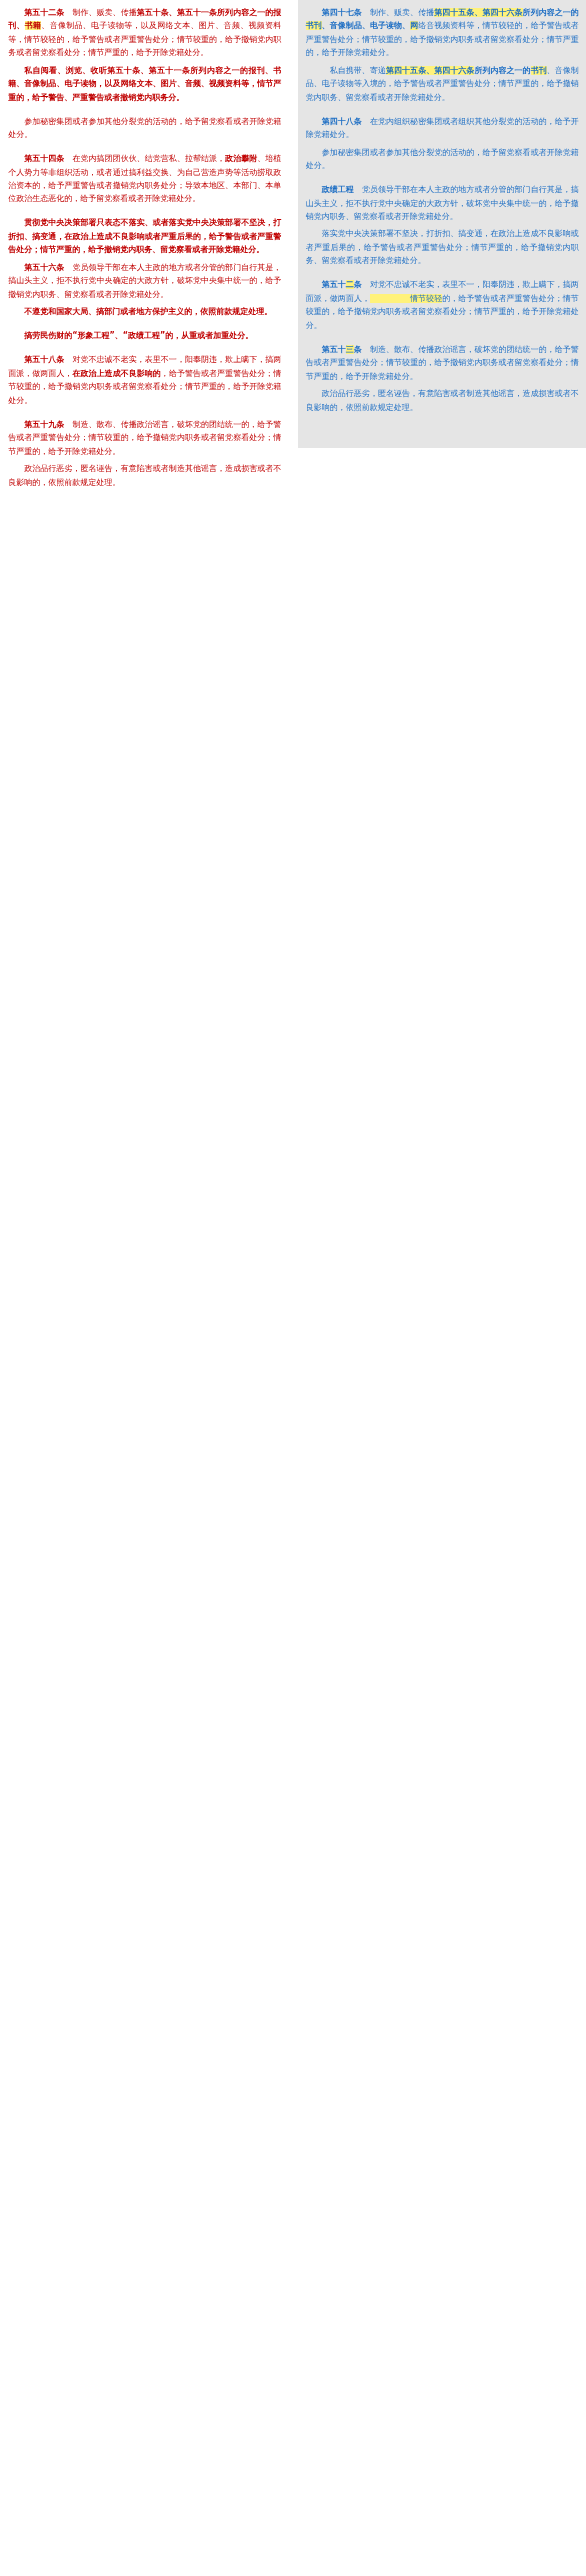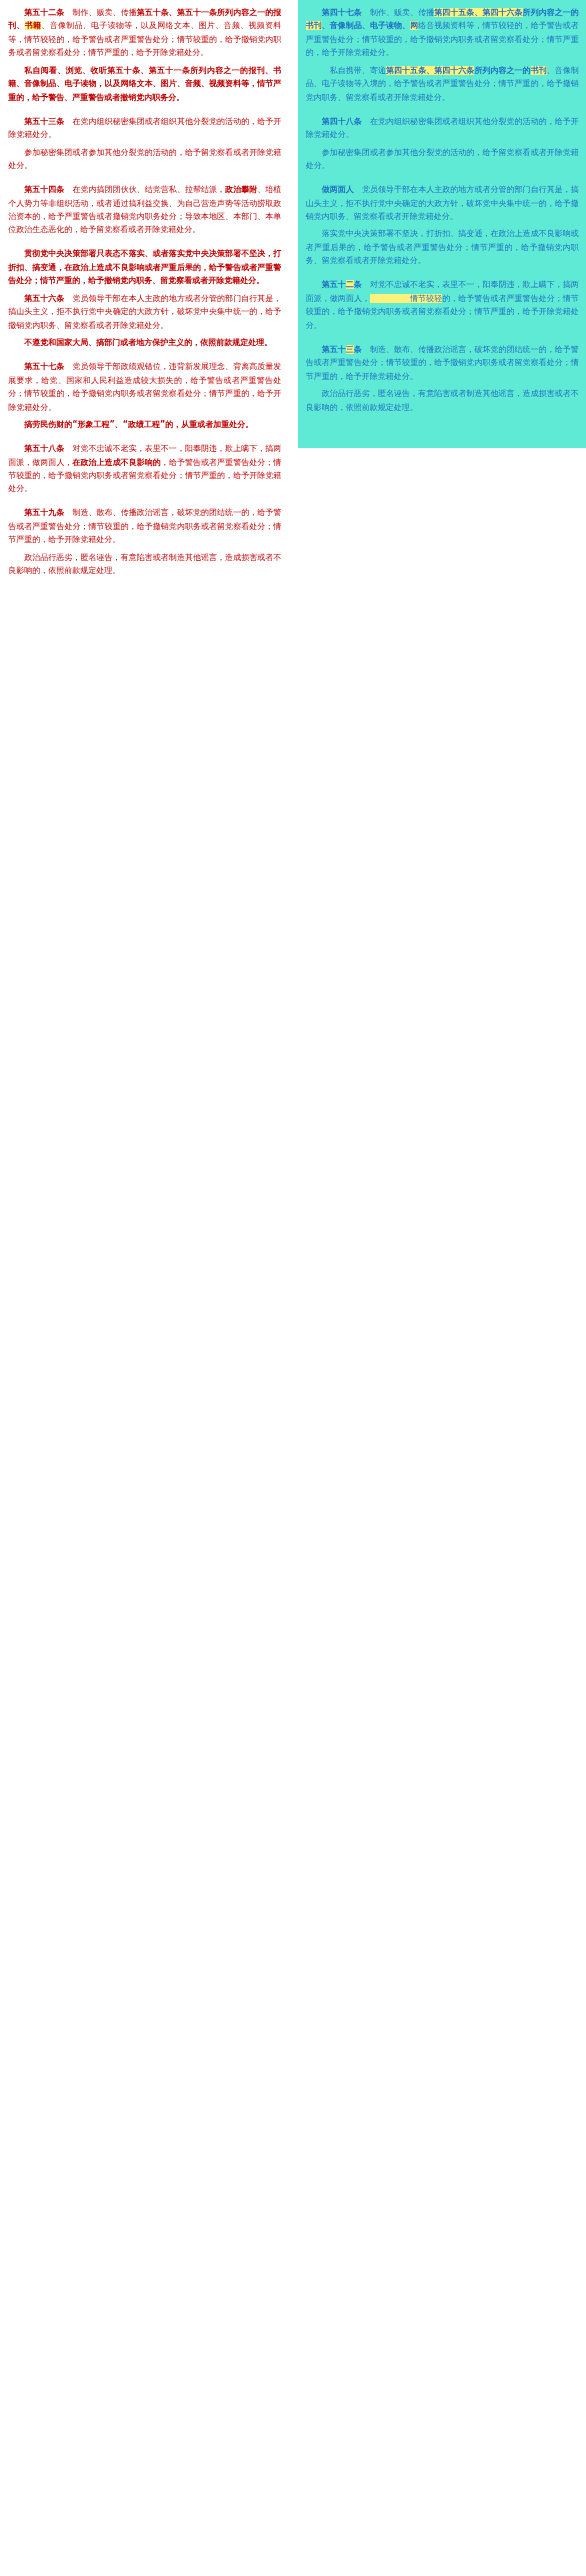--- a/index.html
+++ b/index.html
@@ -15,21 +15,21 @@
     display:flex;
     align-items:flex-start;
     gap:8px;
   }
   .col{
     width:293px;
     box-sizing:border-box;
     padding:5.9px 8.2px 23.5px 8.2px;
   }
   .col-left{background:#ffffff;}
-  .col-right{background:#5eead4;}
+  .col-right{background:#e5e5e5;}
   .blk{margin:0 0 10.6px 0;}
   .para{
     font-size:8px;
     line-height:1.68;
     text-align:justify;
     text-justify:inter-ideograph;
     text-indent:2em;
     margin:0 0 4.1px 0;
     color:#c00000;
   }
@@ -43,54 +43,52 @@
 </head>
 <body>
 
 <div class="page">
   <div class="col col-left" id="col-left">
       <div class="blk">
         <p class="para red"><span class="bold">第五十二条</span><span class="">　制作、贩卖、传播</span><span class="bold">第五十条、第五十一条所列内容之一的</span><span class="bold">报</span><span class="bold">刊、</span><span class="hl-b">书籍</span><span class="">、音像制品、电子读物等，以及网络文本、图片、音频、视频资料等，情节较轻的，给予警告或者严重警告处分；情节较重的，给予撤销党内职务或者留党察看处分；情节严重的，给予开除党籍处分。</span></p>
         <p class="para red"><span class="bold">私自阅看、浏览、收听第五十条、第五十一条所列内容之一的报刊、书籍、音像制品、电子读物，以及网络文本、图片、音频、视频资料等，情节严重的，给予警告、严重警告或者撤销党内职务分。</span></p>
       </div>
       <div class="blk">
-        <p class="para red"><span class="bold">第五十三条</span><span class="">　在党内组织秘密集团或者组织其他分裂党的活动的，给予开除党籍处分。</span></p>
         <p class="para red"><span class="">参加秘密集团或者参加其他分裂党的活动的，给予留党察看或者开除党籍处分。</span></p>
       </div>
       <div class="blk">
         <p class="para red"><span class="bold">第五十四条</span><span class="">　在党内搞团团伙伙、结党营私、拉帮结派，</span><span class="bold">政治攀附</span><span class="">、</span><span class="">培植个人势力等非组织活动，或者通过搞利益交换、为自己营造声势等活动捞取政治资本的，给予严重警告或者撤销党内职务处分；导致本地区、本部门、本单位政治生态恶化的，给予留党察看或者开除党籍处分。</span></p>
       </div>
       <div class="blk">
         <p class="para red"><span class="bold">贯彻党中央决策部署只表态不落实、或者</span><span class="bold">落实党中央决策部署不坚决，打折扣、搞变通，在政治上造成不良影响或者严重后果的，给予警告或者严重警告处分；情节严重的，给予撤销党内职务、留党察看或者开除党籍处分。</span></p>
         <p class="para red"><span class="bold">第五十六条</span><span class="">　党员领导干部在本人主政的地方或者分管的部门自行其是，搞山头主义，拒不执行党中央确定的大政方针，破坏党中央集中统一的，给予撤销党内职务、留党察看或者开除党籍处分。</span></p>
         <p class="para red"><span class="bold">不遵党和国家大局、搞部门或者地方保护主义的，依照前款规定处理。</span></p>
       </div>
       <div class="blk">
-        <p class="para red"><span class="bold">第五十七条</span><span class="">　党员领导干部政绩观错位，违背新发展理念、背离高质量发展要求，给党、国家和人民利益造成较大损失的，给予警告或者严重警告处分；情节较重的，给予撤销党内职务或者留党察看处分；情节严重的，给予开除党籍处分。</span></p>
         <p class="para red"><span class="bold">搞劳民伤财的“形象工程”、“政绩工程”的，从重或者加重处分。</span></p>
       </div>
       <div class="blk">
         <p class="para red"><span class="bold">第五十八条</span><span class="">　对党不忠诚不老实，表里不一，阳奉阴违，欺上瞒下，搞两面派，做两面人，</span><span class="bold">在政治上造成不良影响的</span><span class="">，给予警告或者严重警告处分；情节较重的，给予撤销党内职务或者留党察看处分；情节严重的，给予开除党籍处分。</span></p>
       </div>
       <div class="blk">
         <p class="para red"><span class="bold">第五十九条</span><span class="">　制造、散布、传播政治谣言，破坏党的团结统一的，给予警告或者严重警告处分；情节较重的，给予撤销党内职务或者留党察看处分；情节严重的，给予开除党籍处分。</span></p>
         <p class="para red"><span class="">政治品行恶劣，匿名诬告，有意陷害或者制造其他谣言，造成损害或者不良影响的，依照前款规定处理。</span></p>
       </div>
     </div>
   <div class="col col-right" id="col-right">
       <div class="blk">
         <p class="para blue"><span class="bold">第四十七条</span><span class="">　制作、贩卖、传播</span><span class="hl-b">第四十五条、第四十六条</span><span class="bold">所列内容之一的</span><span class="hl-b">书刊</span><span class="bold">、音像制品、电子读物、</span><span class="hl-b">网</span><span class="">络音视频资料等，情节较轻的，给予警告或者严重警告处分；情节较重的，给予撤销党内职务或者留党察看处分；情节严重的，给予开除党籍处分。</span></p>
         <p class="para blue"><span class="">　私自携带、寄递</span><span class="hl-b">第四十五条、</span><span class="hl-b">第四十六条</span><span class="bold">所列内容之一的</span><span class="hl-b">书刊</span><span class="">、音像制品、电子读物等入境的，给予警告或者严重警告处分；情节严重的，给予撤销党内职务、留党察看或者开除党籍处分。</span></p>
       </div>
       <div class="blk">
         <p class="para blue"><span class="bold">第四十八条</span><span class="">　在党内组织秘密集团或者组织其他分裂党的活动的，给予开除党籍处分。</span></p>
         <p class="para blue"><span class="">参加秘密集团或者参加其他分裂党的活动的，给予留党察看或者开除党籍处分。</span></p>
       </div>
       <div class="blk">
-        <p class="para blue"><span class="bold">做两面人</span><span class="">　党员领导干部在本人主政的地方或者分管的部门自行其是，搞山头主义，拒不执行党中央确定的大政方针，破坏党中央集中统一的，给予撤销党内职务、留党察看或者开除党籍处分。</span></p>
+        <p class="para blue"><span class="bold">政绩工程</span><span class="">　党员领导干部在本人主政的地方或者分管的部门自行其是，搞山头主义，拒不执行党中央确定的大政方针，破坏党中央集中统一的，给予撤销党内职务、留党察看或者开除党籍处分。</span></p>
         <p class="para blue"><span class="">落实党中央决策部署不坚决，打折扣、搞变通，在政治上造成不良影响或者严重后果的，给予警告或者严重警告处分；情节严重的，给予撤销党内职务、留党察看或者开除党籍处分。</span></p>
       </div>
       <div class="blk">
         <p class="para blue"><span class="bold">第五十</span><span class="hl-b">二</span><span class="bold">条</span><span class="">　对党不忠诚不老实，表里不一，阳奉阴违，欺上瞒下，搞两面派，做两面人，</span><span class="hl">情节较轻</span><span class="">的，给予警告或者严重警告处分；情节较重的，给予撤销党内职务或者留党察看处分；情节严重的，给予开除党籍处分。</span></p>
       </div>
       <div class="blk">
         <p class="para blue"><span class="bold">第五十</span><span class="hl-b">三</span><span class="bold">条</span><span class="">　制造、散布、传播政治谣言，破坏党的团结统一的，给予警告或者严重警告处分；情节较重的，给予撤销党内职务或者留党察看处分；情节严重的，给予开除党籍处分。</span></p>
         <p class="para blue"><span class="">政治品行恶劣，匿名诬告，有意陷害或者制造其他谣言，造成损害或者不良影响的，依照前款规定处理。</span></p>
       </div>
     </div>

